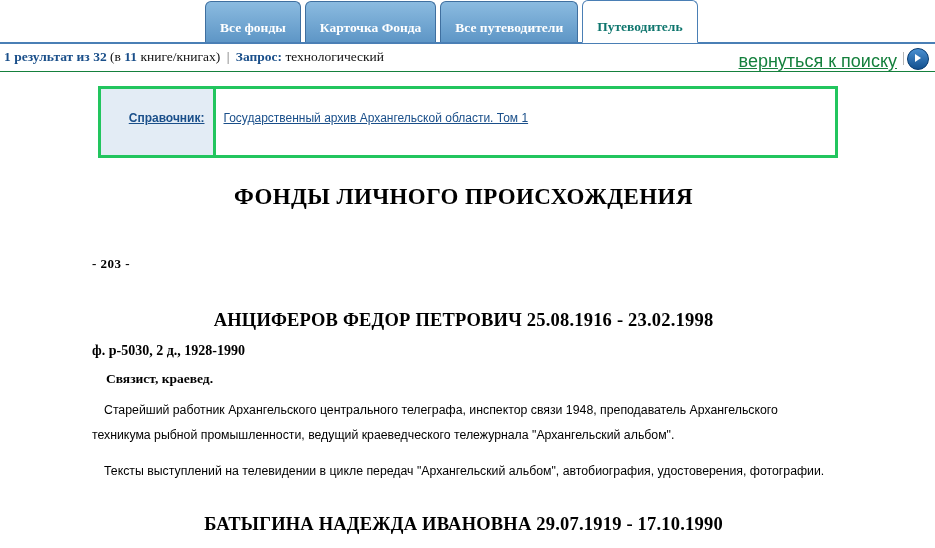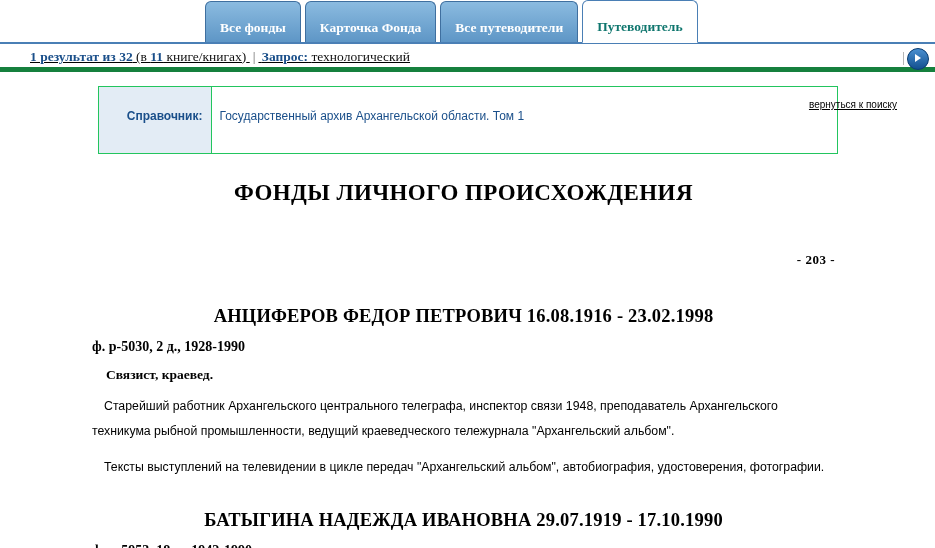--- a/index.html
+++ b/index.html
@@ -56,45 +56,43 @@
     border-bottom: 1px solid #ffffff;
     position: relative;
     top: 1px;
     padding-bottom: 7px;
   }
 
   
   .statusrow {
     position: relative;
     height: 28px;
-    padding: 5px 0 0 30px;
+    padding: 5px 0 0 4px;
     box-sizing: border-box;
     font-family: "Liberation Serif", serif;
     font-size: 13.5px;
     color: #000000;
-    border-bottom: 5px solid #15803d;
-    text-decoration: underline;
+    border-bottom: 1px solid #15803d;
   }
   .statusrow .res { color: #1a4f8a; font-weight: bold; }
   .statusrow .resnum { color: #1a4f8a; font-weight: bold; }
   .statusrow .plain { color: #111111; }
   .statusrow .sep { color: #666666; padding: 0 3px; }
   .statusrow .qlabel { color: #1a4f8a; font-weight: bold; }
   .statusrow .qval { color: #111111; }
 
   .backlink {
     position: absolute;
     right: 38px;
     top: 7px;
-    font-size: 10px;
-    color: #000000;
+    font-size: 18px;
+    color: #15803d;
     text-decoration: underline;
     cursor: pointer;
     font-family: "Liberation Sans", sans-serif;
-    margin-top: 48px;
   }
   .backbar {
     position: absolute;
     right: 30px;
     top: 6px;
     color: #999999;
     font-size: 14px;
   }
   .arrow-btn {
     position: absolute;
@@ -123,25 +121,26 @@
     padding: 14px 0 0 0;
     display: flex;
     justify-content: center;
   }
   table.info {
     border-collapse: collapse;
     width: 740px;
     table-layout: fixed;
   }
   table.info td {
-    border: 1px solid #22c55e;
+    border: 3px solid #22c55e;
     padding: 22px 8px;
     vertical-align: top;
     font-family: "Liberation Sans", sans-serif;
     font-size: 12px;
+    text-decoration: underline;
   }
   td.info-label {
     width: 96px;
     background: #e3ecf5;
     color: #1a4f8a;
     font-weight: bold;
     text-align: right;
     white-space: nowrap;
   }
   td.info-val {
@@ -169,21 +168,21 @@
   .doc-title {
     text-align: center;
     font-family: "Liberation Serif", serif;
     font-size: 23px;
     font-weight: bold;
     letter-spacing: 0.4px;
     margin: 26px 0 0 0;
     color: #000000;
   }
   .page-no {
-    text-align: right;
+    text-align: left;
     font-family: "Liberation Serif", serif;
     font-size: 13px;
     font-weight: bold;
     margin: 46px 0 16px 0;
     letter-spacing: 0.5px;
   }
   .entry-head {
     text-align: center;
     font-family: "Liberation Serif", serif;
     font-size: 18.5px;
@@ -246,21 +245,21 @@
       <td class="info-val tall">Государственный архив Архангельской области. Том 1</td>
     </tr>
   </tbody>
     </table>
 </div>
 
 <div class="doc clipped">
   <div class="doc-title">ФОНДЫ ЛИЧНОГО ПРОИСХОЖДЕНИЯ</div>
   <div class="page-no">- 203 -</div>
 
-  <div class="entry-head">АНЦИФЕРОВ ФЕДОР ПЕТРОВИЧ 16.08.1916 - 23.02.1998</div>
+  <div class="entry-head">АНЦИФЕРОВ ФЕДОР ПЕТРОВИЧ 25.08.1916 - 23.02.1998</div>
   <div class="entry-fund">ф. р-5030, 2 д., 1928-1990</div>
   <div class="entry-role">Связист, краевед.</div>
   <div class="entry-para">Старейший работник Архангельского центрального телеграфа, инспектор связи 1948, преподаватель Архангельского техникума рыбной промышленности, ведущий краеведческого тележурнала "Архангельский альбом".</div>
   <div class="entry-para">Тексты выступлений на телевидении в цикле передач "Архангельский альбом", автобиография, удостоверения, фотографии.</div>
 
   <div class="entry-head second">БАТЫГИНА НАДЕЖДА ИВАНОВНА 29.07.1919 - 17.10.1990</div>
   <div class="entry-fund">ф. р-5953, 18 д., 1942-1990</div>
   <div class="entry-role">Хирург, кандидат медицинских наук</div>
 
 </div>

